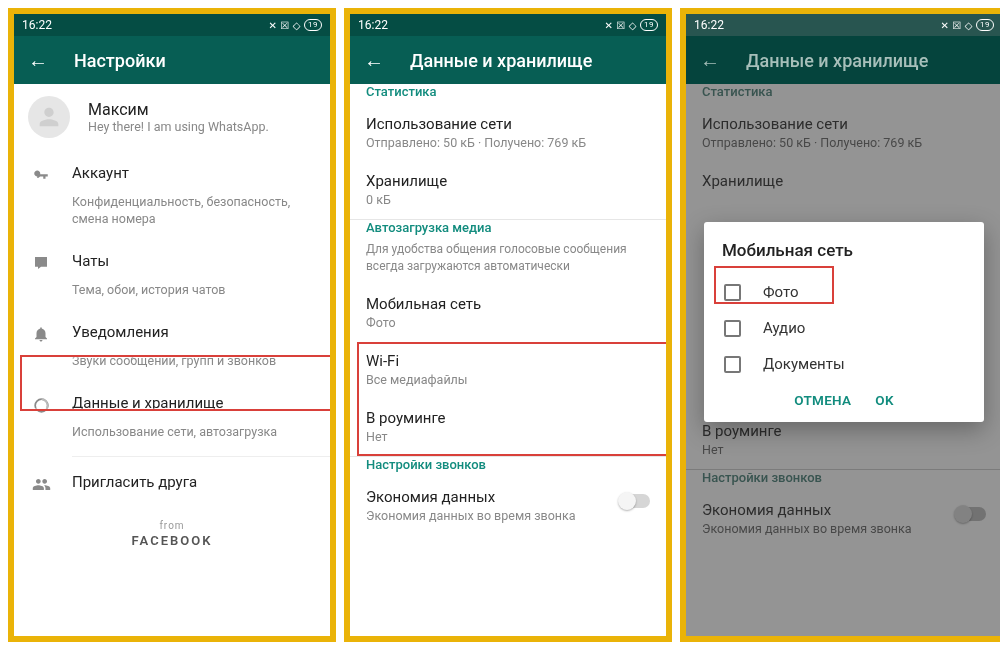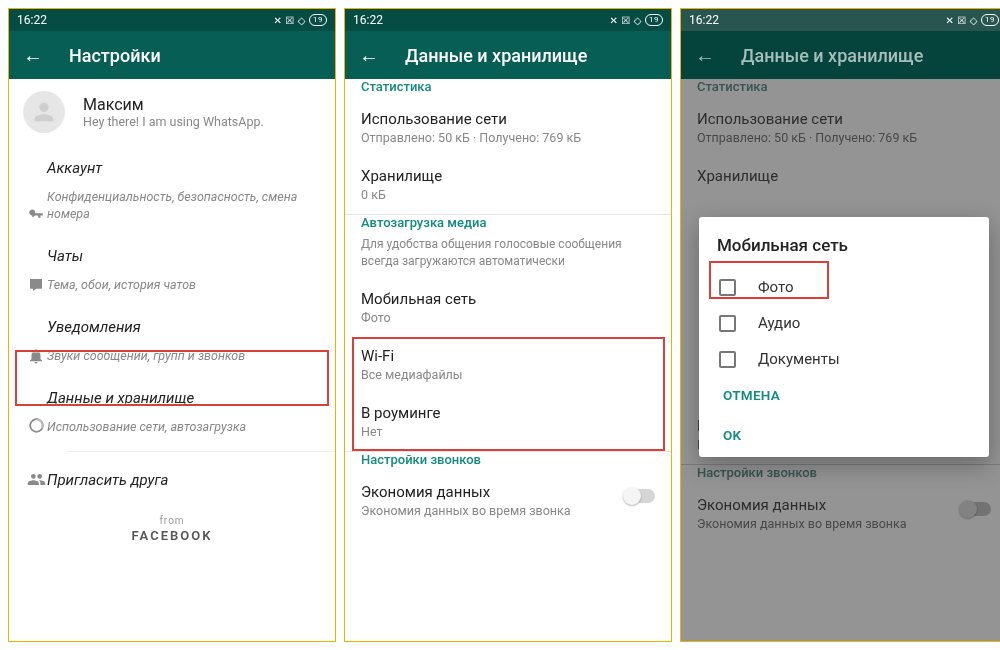--- a/index.html
+++ b/index.html
@@ -9,21 +9,21 @@
     background: #fff;
     font-family: Roboto, "Segoe UI", Arial, sans-serif;
     width: 1000px;
     height: 650px;
     display: flex;
     gap: 8px;
   }
   .phone {
     width: 328px;
     height: 634px;
-    border: 1px solid #eab308;
+    border: 6px solid #eab308;
     position: relative;
     background: #fff;
     overflow: hidden;
     flex-shrink: 0;
   }
   .statusbar {
     height: 22px;
     background: #054d44;
     color: #fff;
     font-size: 12px;
@@ -52,21 +52,21 @@
     display: flex; align-items: center; gap: 18px; padding: 12px 14px 14px;
   }
   .avatar {
     width: 42px; height: 42px; border-radius: 50%; background: #e6e6e6;
     display:flex; align-items:center; justify-content:center; color:#bfbfbf;
   }
   .avatar svg{width:28px;height:28px;fill:#cfcfcf;}
   .profile .txt .nm { font-size: 16px; color:#222;}
   .profile .txt .st { font-size: 12.5px; color:#888;text-align:right;}
   .list-item {
-    display:flex; align-items:flex-end; padding: 12px 16px; font-style: italic;
+    display:flex; align-items:flex-start; gap: 20px; padding: 12px 16px;
   }
   .list-item .ico {
     width: 22px; color:#8a8a8a; flex-shrink:0; padding-top:2px;
     display:flex; justify-content:center;
   }
   .list-item .txt .t1 { font-size: 15px; color:#222; }
   .list-item .txt .t2 { font-size: 12.5px; color:#888; margin-top:12px; line-height:1.35;}
   .divider { height:1px; background:#eee; margin:4px 0 4px 58px;}
   .section-header {
     font-size: 13px; color:#128c7e; font-weight:500; padding: 0 16px 6px;
@@ -107,22 +107,22 @@
   }
   .dialog .dtitle { font-size:17px; color:#222; margin-bottom:14px; font-weight:500;}
   .dopt {
     display:flex; align-items:center; gap:22px; padding:9px 2px;
     font-size:15px; color:#333;
   }
   .cbox {
     width:17px; height:17px; border:2px solid #777; border-radius:2px; flex-shrink:0;
   }
   .dactions {
-    display:flex; justify-content:flex-end; gap:24px; padding:10px 6px 6px;
-    font-size:13.5px; font-weight:600; color:#128c7e; letter-spacing:0.3px;flex-direction:column;
+    display:flex; justify-content:center; gap:24px; padding:10px 6px 6px;
+    font-size:13.5px; font-weight:600; color:#128c7e; letter-spacing:0.3px;
   }
   .dimmed .statusbar{ opacity:0.85; background:#033832;}
   .dimmed .appbar{ background:#05443d; color:#a7bfba;}
   .dimmed .section-header{ color:#6a9e96;}
   .dimmed .simple-item .t1, .dimmed .list-item .txt .t1{ color:#555;}
   .dimmed .content > *:not(.scrim):not(.dialog):not(.highlight-red){ filter:brightness(0.92);}
 </style>
 </head>
 <body>
 

